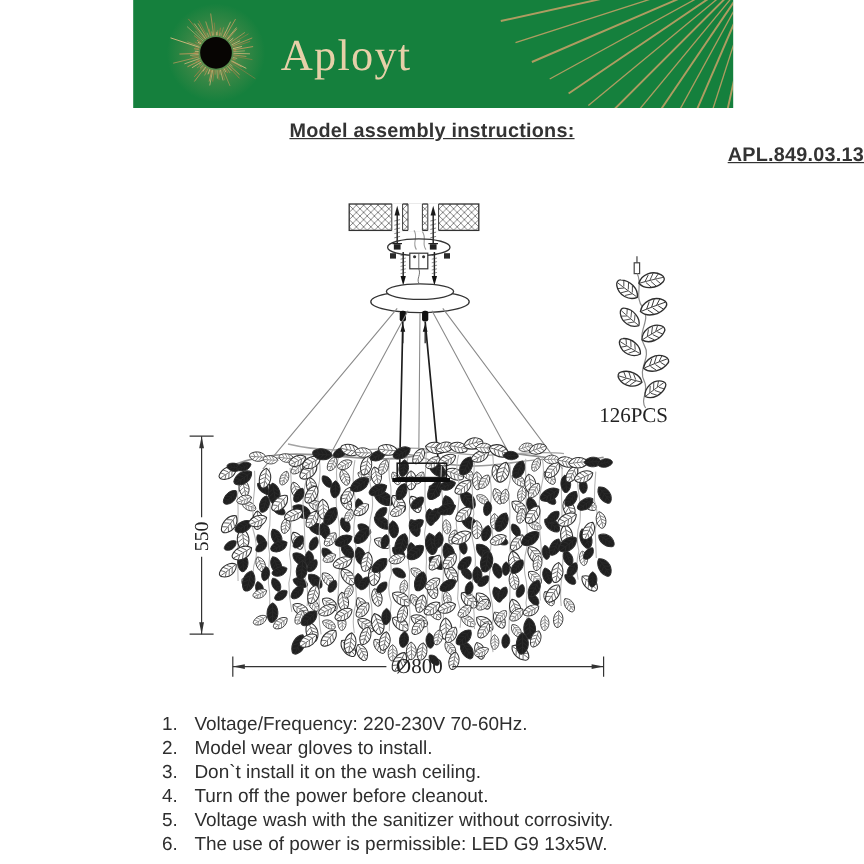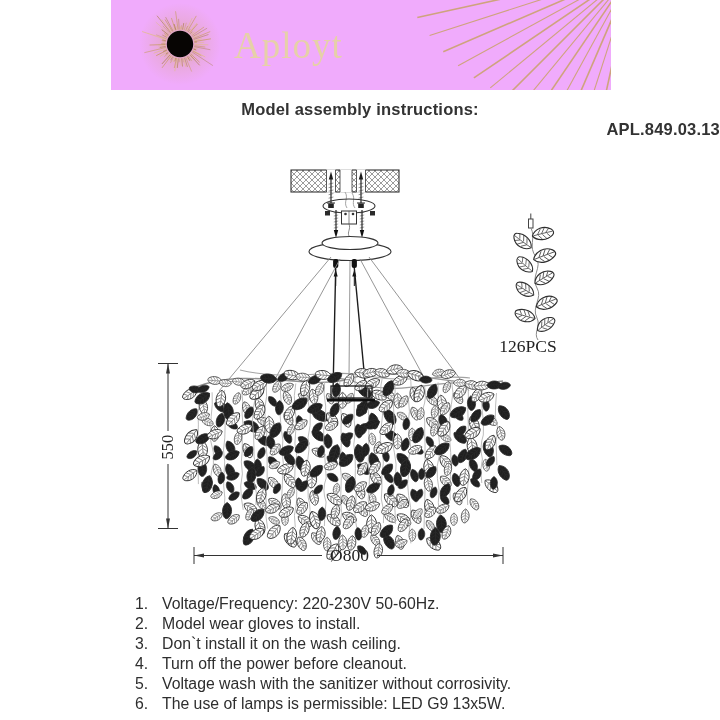--- a/index.html
+++ b/index.html
@@ -2,27 +2,27 @@
 <html><head>
 <meta charset="utf-8">
 <style>
   html,body{margin:0;padding:0;}
   body{
     width:720px;height:720px;position:relative;background:#ffffff;
     font-family:"Liberation Sans",sans-serif;overflow:hidden;
   }
   .banner{
     position:absolute;left:111px;top:0;width:500px;height:90px;
-    background:#f0abfc;overflow:hidden;
+    background:#15803d;overflow:hidden;
   }
   .title-block{
     position:absolute;left:0;top:99px;width:720px;text-align:center;
     color:#2d2d2d;
   }
-  .title-line{font-size:16.5px;font-weight:bold;letter-spacing:.2px;line-height:20px;color:#333;}
+  .title-line{font-size:16.5px;font-weight:bold;letter-spacing:.2px;line-height:20px;color:#333;text-decoration:underline;}
   .title-line.model{font-weight:bold;text-align:right;}
   #diagram-svg{position:absolute;left:0;top:0;width:720px;height:720px;}
   .instructions{
     position:absolute;left:135px;top:594px;width:480px;
     color:#2e2e2e;font-size:15.8px;line-height:19.9px;
   }
   .ins-row{display:flex;}
   .ins-num{width:27px;flex:0 0 27px;}
   .ins-text{flex:1;}
 </style>
@@ -664,35 +664,35 @@
     <path d="M194,555.5 H322 M377,555.5 H503"></path>
     <polygon points="194,555.5 204,553.6 204,557.4" fill="#333" stroke="none"></polygon>
     <polygon points="503,555.5 493,553.6 493,557.4" fill="#333" stroke="none"></polygon>
     <text x="349.5" y="561" text-anchor="middle" stroke="none" font-family="Liberation Serif, serif" font-size="17.5" fill="#222">Ø800</text>
   </g>
 </svg>
 
 <div class="instructions">
   <div class="ins-row">
     <span class="ins-num">1.</span>
-    <span class="ins-text">Voltage/Frequency: 220-230V 50-60Hz.</span>
+    <span class="ins-text">Voltage/Frequency: 220-230V 70-60Hz.</span>
   </div>
   <div class="ins-row">
     <span class="ins-num">2.</span>
     <span class="ins-text">Model wear gloves to install.</span>
   </div>
   <div class="ins-row">
     <span class="ins-num">3.</span>
     <span class="ins-text">Don`t install it on the wash ceiling.</span>
   </div>
   <div class="ins-row">
     <span class="ins-num">4.</span>
     <span class="ins-text">Turn off the power before cleanout.</span>
   </div>
   <div class="ins-row">
     <span class="ins-num">5.</span>
     <span class="ins-text">Voltage wash with the sanitizer without corrosivity.</span>
   </div>
   <div class="ins-row">
     <span class="ins-num">6.</span>
-    <span class="ins-text">The use of lamps is permissible: LED G9 13x5W.</span>
+    <span class="ins-text">The use of power is permissible: LED G9 13x5W.</span>
   </div>
 </div>
 
 </body></html>

